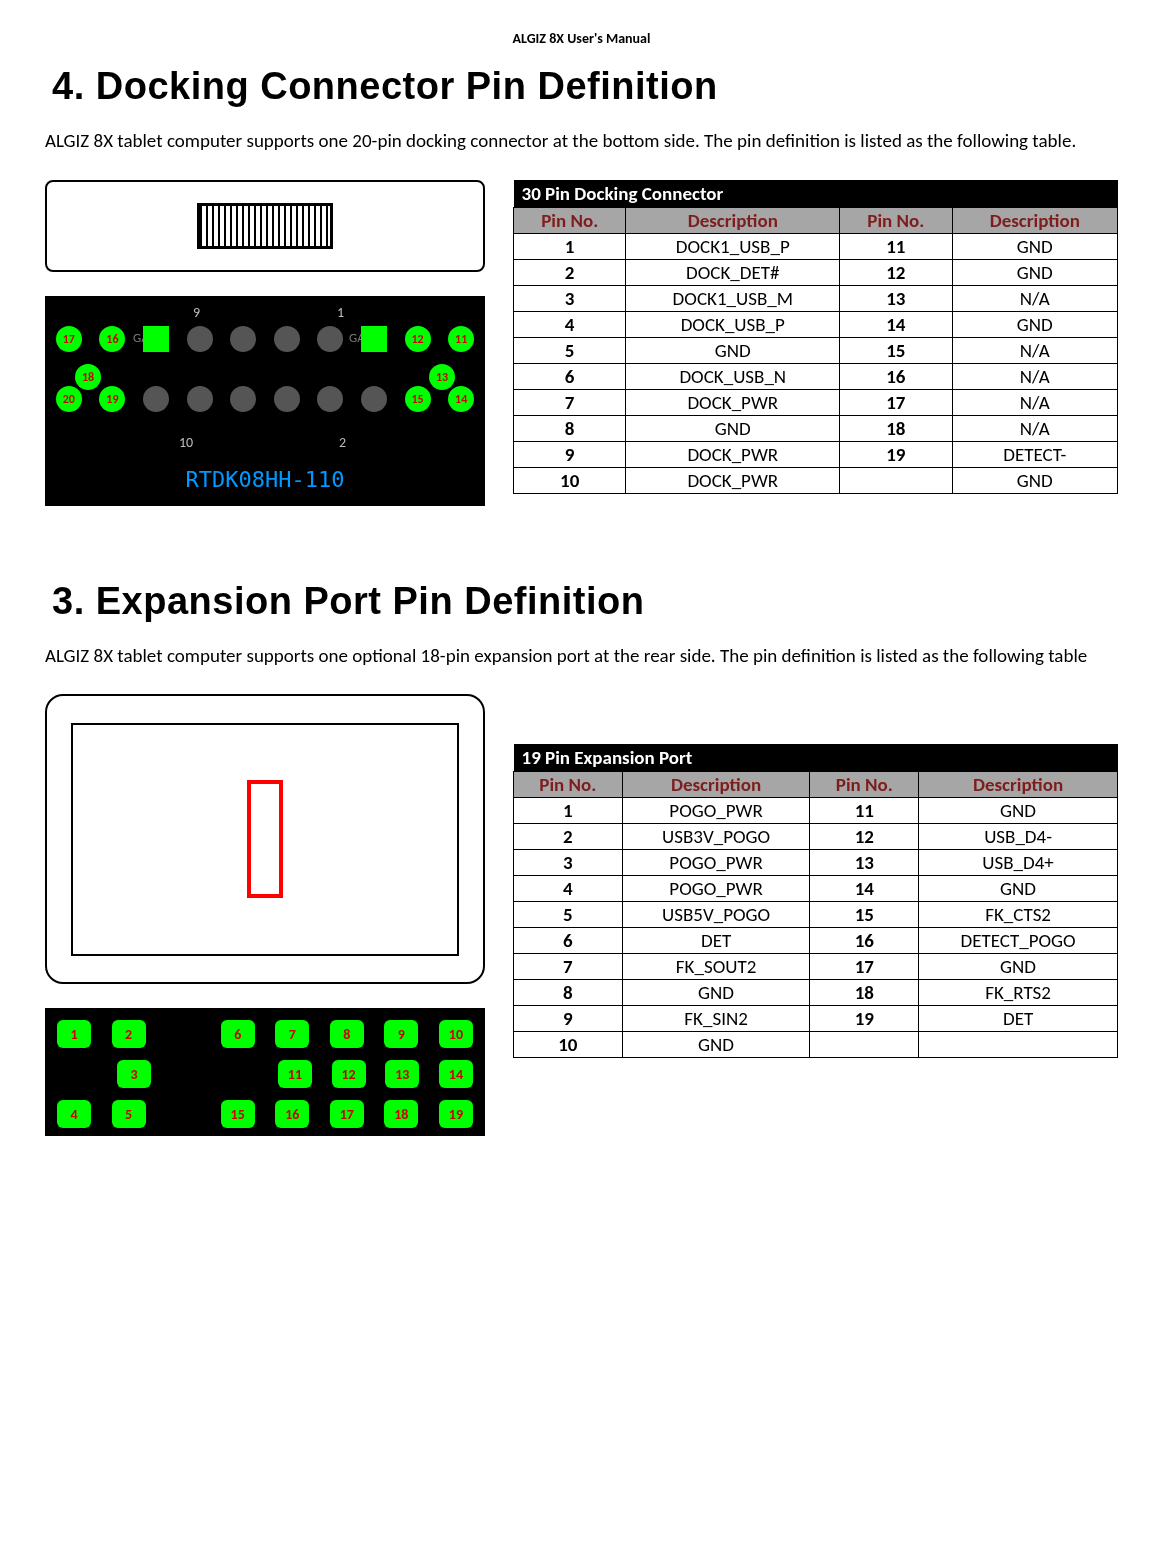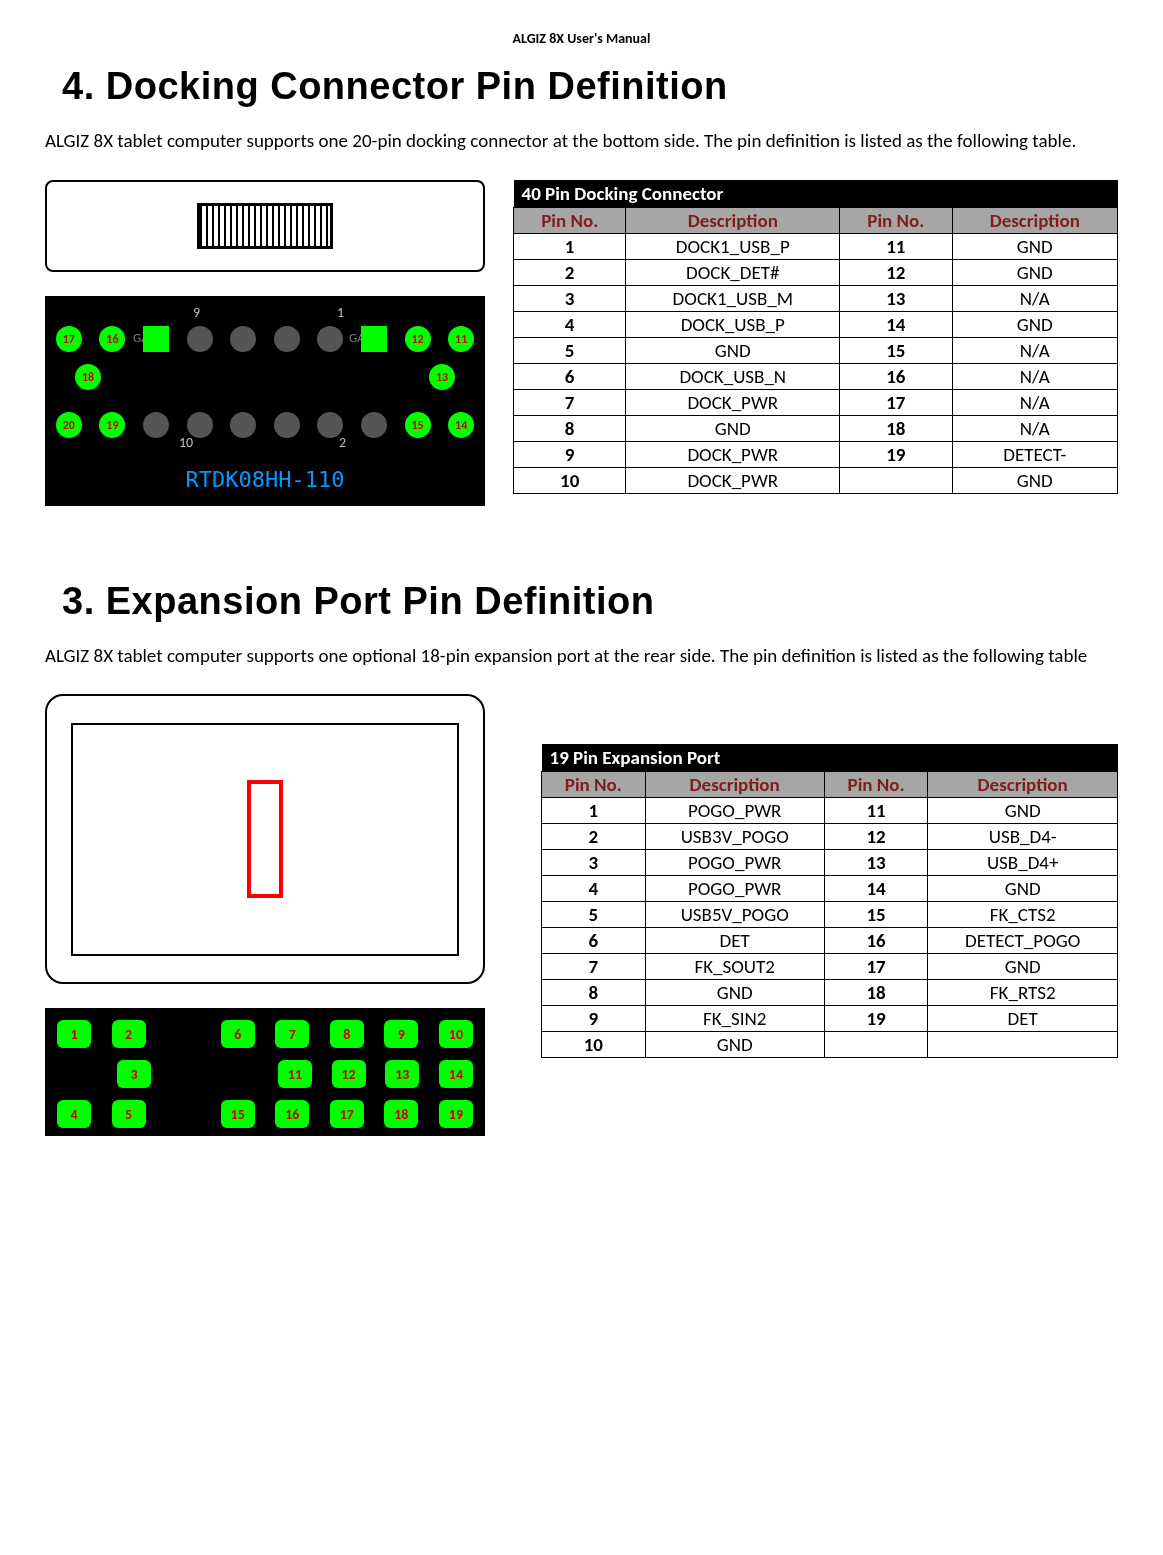--- a/index.html
+++ b/index.html
@@ -14,21 +14,21 @@
   .running-header {
     text-align: center;
     font-weight: bold;
     font-size: 14px;
     margin-bottom: 18px;
   }
   h1.section-title {
     font-family: "Arial Narrow", Impact, sans-serif;
     font-weight: 900;
     font-size: 38px;
-    margin: 4px 0 20px 17px;
+    margin: 4px 0 20px 7px;
     letter-spacing: 0.5px;
   }
   p.body {
     margin: 0 0 26px 0;
     line-height: 1.35;
   }
   .two-col {
     display: flex;
     align-items: flex-start;
     gap: 28px;
@@ -136,21 +136,21 @@
         <span class="pcb-grey"></span>
         <span class="pcb-sq"></span>
         <span class="pcb-pin">12</span>
         <span class="pcb-pin">11</span>
       </div>
       <div class="pcb-row" style="top:66px;padding:0 28px;">
         <span class="pcb-pin">18</span>
         <span style="flex:1"></span>
         <span class="pcb-pin">13</span>
       </div>
-      <div class="pcb-row" style="top:114px;">
+      <div class="pcb-row" style="top:88px;">
         <span class="pcb-pin">20</span>
         <span class="pcb-pin">19</span>
         <span class="pcb-grey"></span>
         <span class="pcb-grey"></span>
         <span class="pcb-grey"></span>
         <span class="pcb-grey"></span>
         <span class="pcb-grey"></span>
         <span class="pcb-grey"></span>
         <span class="pcb-pin">15</span>
         <span class="pcb-pin">14</span>
@@ -158,21 +158,21 @@
       <span class="pcb-txt" style="top:136px;left:132px;">10</span>
       <span class="pcb-txt" style="top:136px;left:292px;">2</span>
       <span class="part-label">RTDK08HH-110</span>
     </div>
   </div>
 
   <div class="right-col">
     <table class="pin-table">
       <tbody>
           <tr>
-            <th class="title" colspan="4">40 Pin Docking Connector</th>
+            <th class="title" colspan="4">30 Pin Docking Connector</th>
           </tr>
       <tr>
         <th class="col">Pin No.</th>
         <th class="col">Description</th>
         <th class="col">Pin No.</th>
         <th class="col">Description</th>
       </tr>
       </tbody>
         <tbody id="docking-tbody">
           <tr>
@@ -278,21 +278,21 @@
         <span style="width:34px;height:28px;"></span>
         <span class="pcb2-pin">15</span>
         <span class="pcb2-pin">16</span>
         <span class="pcb2-pin">17</span>
         <span class="pcb2-pin">18</span>
         <span class="pcb2-pin">19</span>
       </div>
     </div>
   </div>
 
-  <div class="right-col" style="padding-top:50px;margin-left:28px;">
+  <div class="right-col" style="padding-top:50px;">
     <table class="pin-table">
       <tbody>
           <tr>
             <th class="title" colspan="4">19 Pin Expansion Port</th>
           </tr>
       <tr>
         <th class="col">Pin No.</th>
         <th class="col">Description</th>
         <th class="col">Pin No.</th>
         <th class="col">Description</th>

